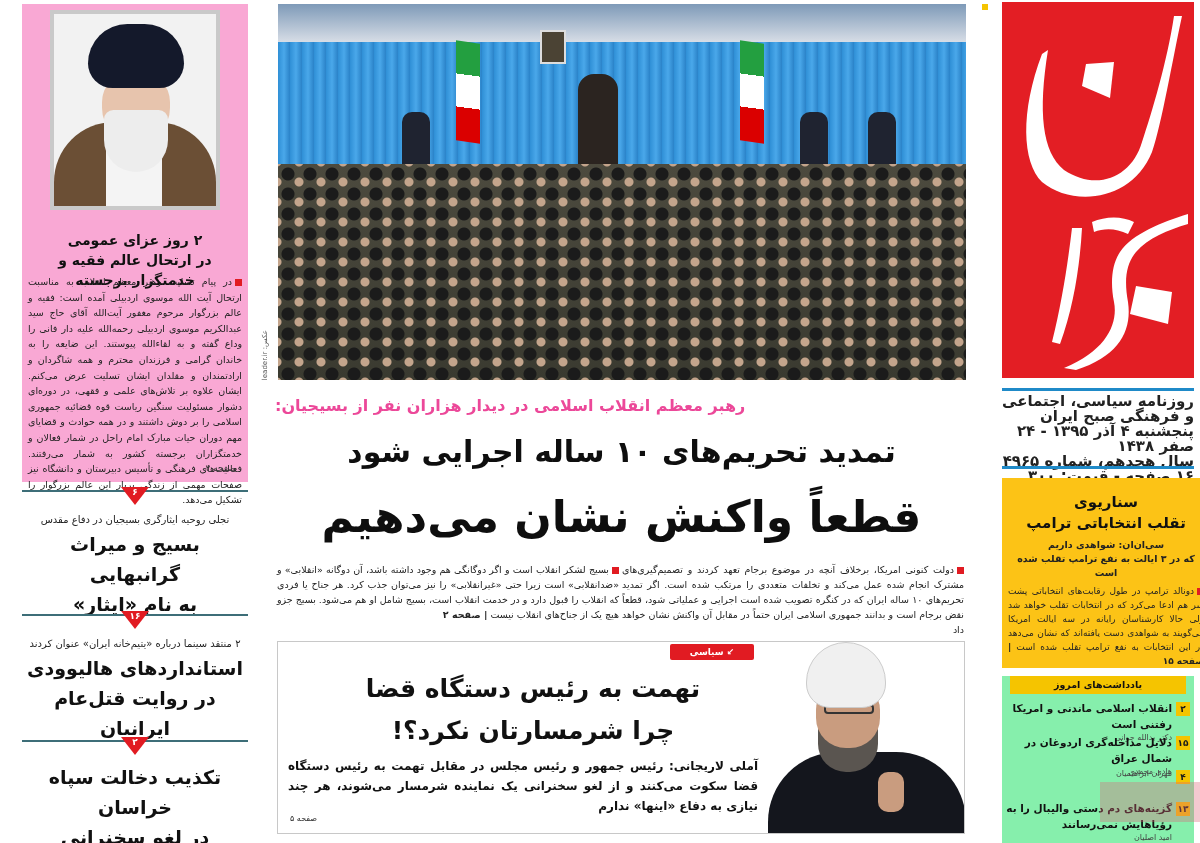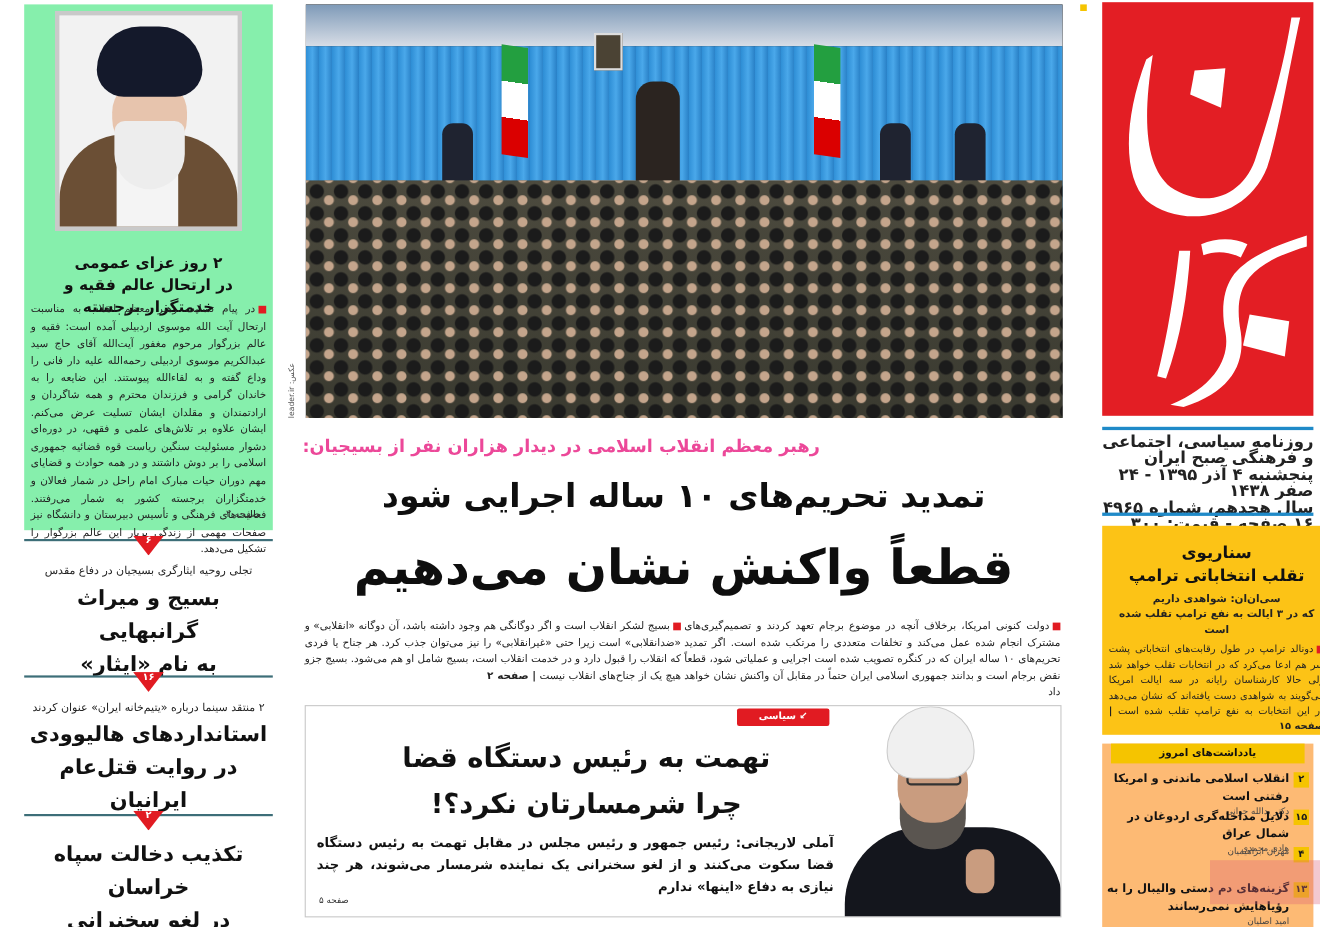--- a/index.html
+++ b/index.html
@@ -3,21 +3,21 @@
 <meta charset="utf-8">
 <style>
   * { box-sizing: border-box; margin: 0; padding: 0; }
   html, body { width: 1200px; height: 843px; overflow: hidden; background: #f4f4f4; }
   body { font-family: "DejaVu Sans", sans-serif; direction: rtl; color: #111; position: relative; }
 
   .page { position: absolute; left: 0; top: 0; width: 1200px; height: 843px; background: #fff; }
 
   
   .left-col { position: absolute; left: 22px; top: 0; width: 226px; height: 843px; }
-  .obit-box { position: absolute; left: 0; top: 4px; width: 226px; height: 478px; background: #86efac; }
+  .obit-box { position: absolute; left: 0; top: 4px; width: 226px; height: 478px; background: #f9a8d4; }
   .obit-photo { position: absolute; left: 28px; top: 6px; width: 170px; height: 200px; background: #c9c9c9; padding: 4px; }
   .obit-photo-inner { width: 100%; height: 100%; background: #f2f2f2; position: relative; overflow: hidden; }
   .turban { position: absolute; left: 34px; top: 10px; width: 96px; height: 64px; background: #14192b; border-radius: 48px 48px 30px 30px; }
   .face { position: absolute; left: 48px; top: 58px; width: 68px; height: 70px; background: #e7c4ad; border-radius: 30px 30px 34px 34px; }
   .beard { position: absolute; left: 50px; top: 96px; width: 64px; height: 62px; background: #ededed; border-radius: 10px 10px 34px 34px; }
   .robe { position: absolute; left: 0; top: 108px; width: 162px; height: 90px; background: #6b4f35; border-radius: 60px 60px 0 0; }
   .robe-inner { position: absolute; left: 52px; top: 126px; width: 56px; height: 70px; background: #f4f4f4; }
 
   .obit-title { position: absolute; left: 6px; top: 226px; width: 214px; text-align: center; font-weight: bold; font-size: 14px; line-height: 20px; }
   .obit-body { position: absolute; left: 6px; top: 270px; width: 214px; font-size: 9.5px; line-height: 15.6px; text-align: justify; color: #222; }
@@ -80,21 +80,21 @@
   .logo-glyph { position: absolute; left: 0; top: 0; width: 100%; height: 100%; }
   .rule-blue { position: absolute; left: 2px; width: 192px; height: 3px; background: #1f8ac8; }
   .masthead-info { position: absolute; left: 2px; top: 394px; width: 192px; text-align: right; font-size: 15px; font-weight: bold; line-height: 15px; color: #222; }
 
   .yellow-box { position: absolute; left: 2px; top: 478px; width: 208px; height: 190px; background: #fcc316; padding: 6px 6px; }
   .yb-head { text-align: center; font-size: 15px; font-weight: bold; line-height: 21px; color: #111; margin-top: 8px; }
   .yb-sub { text-align: center; font-size: 9.5px; font-weight: bold; line-height: 14px; color: #222; margin-top: 4px; }
   .yb-body { font-size: 9px; line-height: 14px; text-align: justify; color: #222; margin-top: 4px; }
   .yb-body b { font-weight: bold; }
 
-  .notes-box { position: absolute; left: 2px; top: 676px; width: 192px; height: 167px; background: #fdba74; }
+  .notes-box { position: absolute; left: 2px; top: 676px; width: 192px; height: 167px; background: #86efac; }
   .notes-title { position: absolute; left: 8px; top: 0; width: 176px; height: 18px; background: #f5c400; font-size: 9.5px; font-weight: bold; text-align: center; line-height: 18px; color: #111; }
   .note { position: absolute; right: 4px; width: 188px; }
   .note .nnum { position: absolute; right: 0; top: 2px; width: 14px; height: 14px; background: #f5c400; font-size: 9px; font-weight: bold; text-align: center; line-height: 14px; color: #1a1a1a; }
   .note .ntitle { margin-right: 18px; font-size: 10.5px; font-weight: bold; line-height: 16px; color: #111; }
   .note .nauthor { margin-right: 18px; font-size: 8px; color: #444; line-height: 12px; }
   .watermark { position: absolute; left: 100px; top: 782px; width: 100px; height: 40px; background: rgba(220, 100, 120, 0.35); }
 </style>
 </head>
 <body>
 

